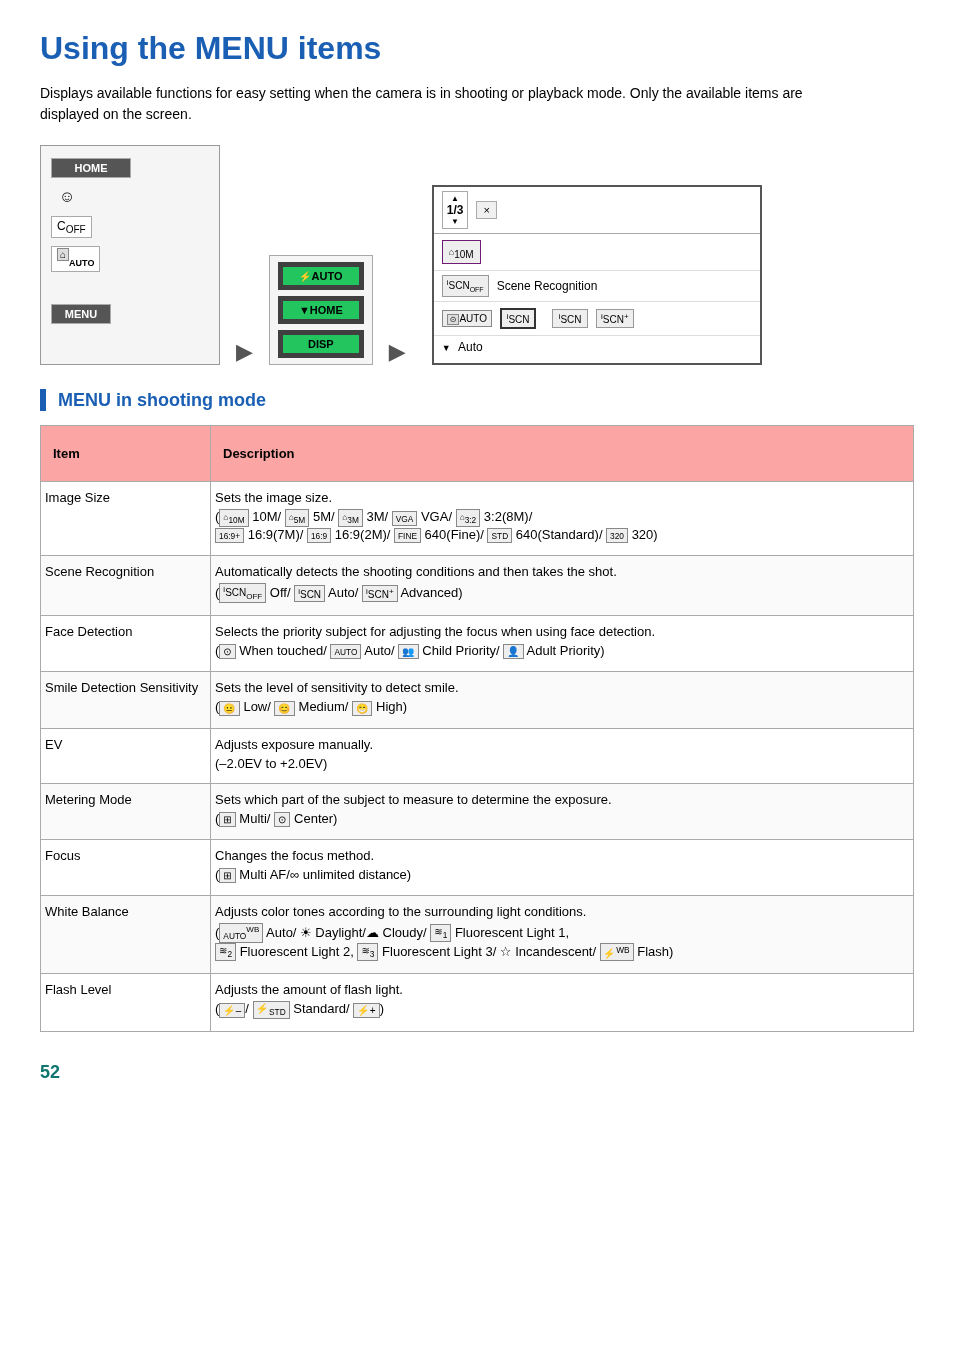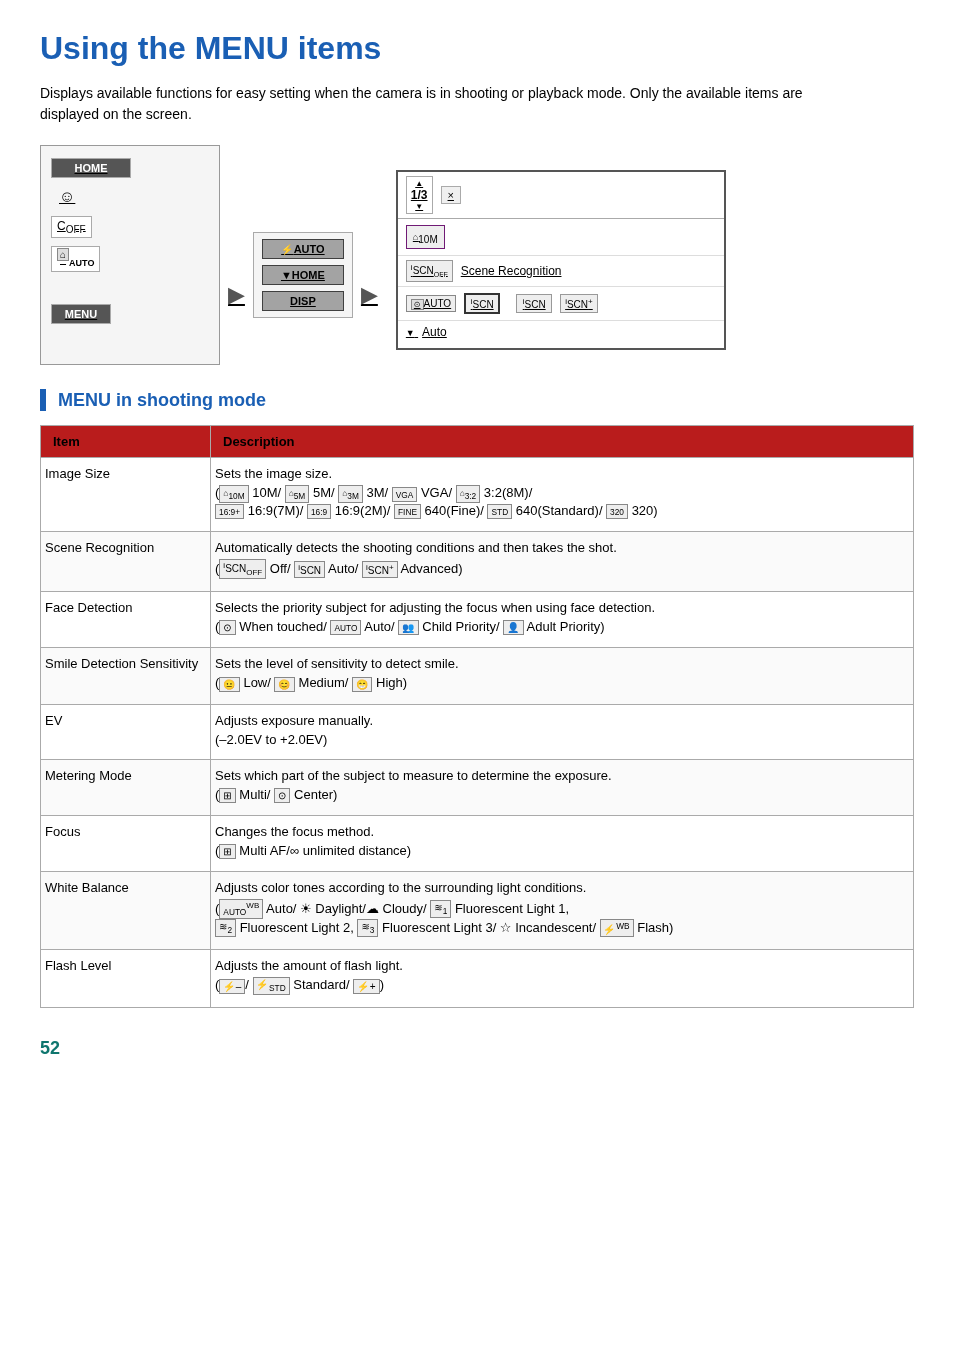--- a/index.html
+++ b/index.html
@@ -20,24 +20,23 @@
     }
     .intro-text {
       font-size: 14px;
       line-height: 1.5;
       margin-bottom: 20px;
       max-width: 820px;
     }
     
     .diagram-area {
       display: flex;
-      align-items: center;
+      align-items: flex-end;
       margin-bottom: 24px;
-      gap: 0;
-      text-decoration: underline;
+      gap: 8px;
     }
     .camera-panel {
       border: 1px solid #999;
       background: #f5f5f5;
       width: 180px;
       min-height: 220px;
       display: flex;
       flex-direction: column;
       align-items: flex-start;
       padding: 8px 0;
@@ -78,22 +77,22 @@
       display: flex;
       flex-direction: column;
       gap: 6px;
       padding: 6px 8px;
       border: 1px solid #aaa;
       background: #f5f5f5;
       min-width: 100px;
       margin-top: 40px;
     }
     .side-btn {
-      border: 1px solid #404040;
-      background: #a3a3a3;
+      border: 5px solid #404040;
+      background: #22c55e;
       font-size: 11px;
       font-weight: bold;
       padding: 3px 16px;
       text-align: center;
     }
     .menu-popup {
       border: 2px solid #555;
       background: #fff;
       margin-top: 10px;
       margin-left: 10px;
@@ -184,23 +183,23 @@
       margin-right: 4px;
     }
     
     .menu-table {
       width: 100%;
       border-collapse: collapse;
       font-size: 13px;
       margin-bottom: 20px;
     }
     .menu-table th {
-      background: #b91c1c;
-      border: 1px solid #aaa;
-      padding: 8px 12px;
+      background: #fca5a5;
+      border: 1px solid #aaa;
+      padding: 20px 12px;
       text-align: left;
       font-weight: bold;
     }
     .menu-table td {
       border: 1px solid #aaa;
       padding: 8px 4px;
       vertical-align: top;
     }
     .menu-table td:first-child {
       width: 170px;

